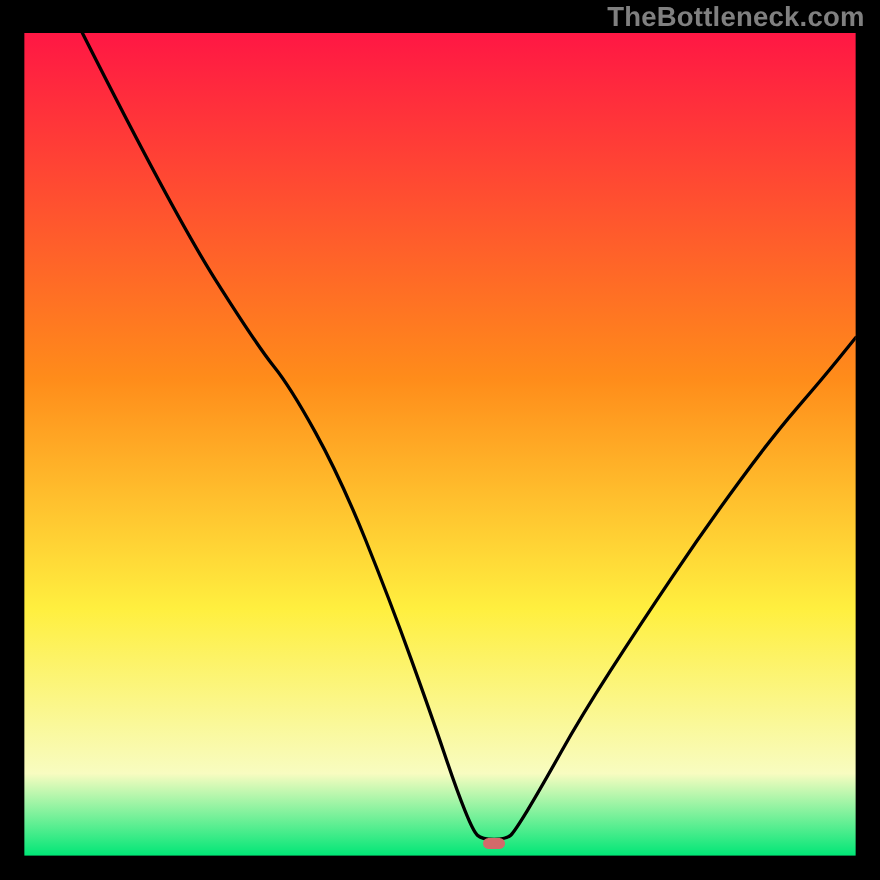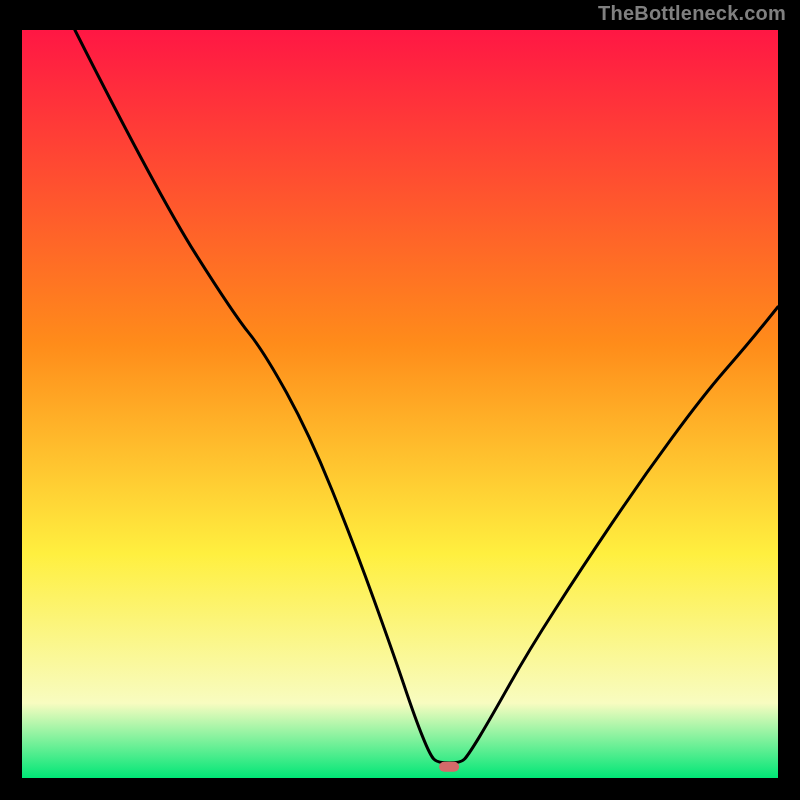--- a/index.html
+++ b/index.html
@@ -15,21 +15,21 @@
     position: relative;
     width: 800px;
     height: 800px;
     background: #000;
   }
   .attribution {
     position: absolute;
     top: 2px;
     right: 14px;
     color: #808080;
-    font-size: 20px;
+    font-size: 25px;
     font-weight: bold;
     letter-spacing: 0.2px;
   }
   .plot {
     position: absolute;
     left: 22px;
     top: 30px;
     width: 756px;
     height: 748px;
   }

